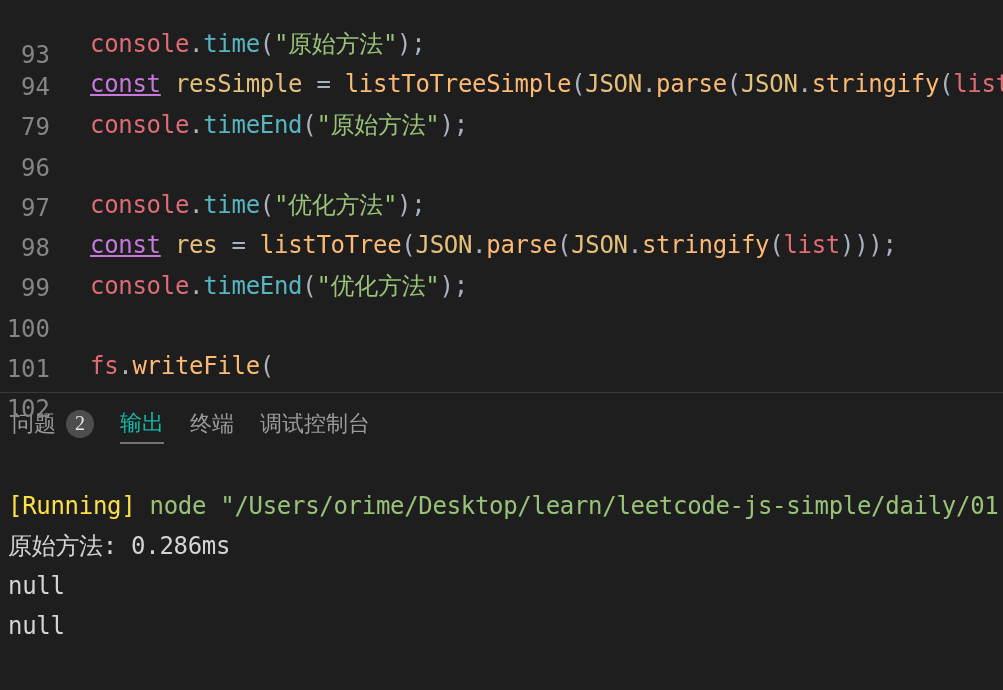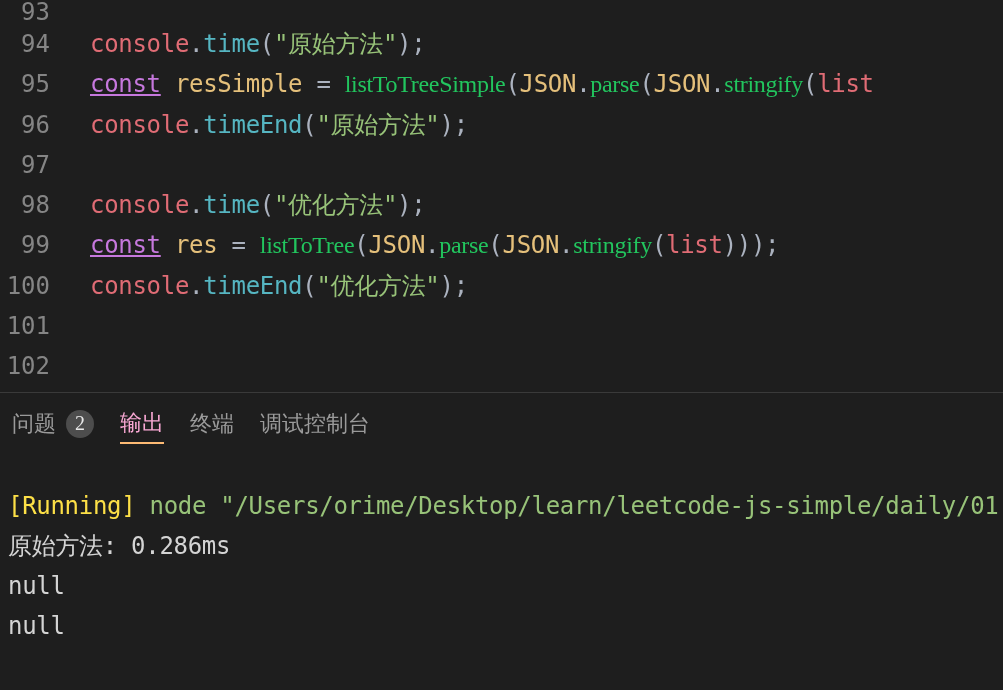--- a/index.html
+++ b/index.html
@@ -24,21 +24,21 @@
   .gutter {
     width: 62px;
     background: #1e1e1e;
     color: #858585;
     text-align: right;
     padding-right: 12px;
     padding-top: 0;
     flex-shrink: 0;
   }
   .gutter .ln { height: 40.25px; line-height: 40.25px; font-size: 24px; }
-  .gutter .ln.first { height: 24px; line-height: 24px; padding-top: 0; }
+  .gutter .ln.first { height: 24px; line-height: 24px; padding-top: 0; margin-top: 43px; }
   .code {
     flex: 1;
     padding-left: 28px;
     overflow: hidden;
     background: #1e1e1e;
   }
   .code .line { height: 40.25px; line-height: 40.25px; white-space: pre; font-size: 24px; font-weight: 500; letter-spacing: -0.3px; }
   .code .line.first { height: 24px; line-height: 24px; }
   .line-93-bg {
     position: absolute;
@@ -49,21 +49,21 @@
     background: #0c0c0c;
     z-index: -1;
   }
   .editor-wrap { position: relative; }
   .tok-obj { color: #e06c75; }
   .tok-fn { color: #56b6c2; margin-top: 28px; }
   .tok-str { color: #98c379; }
   .tok-kw { color: #c678dd; text-decoration: underline; }
   .tok-var { color: #e06c75; }
   .tok-const { color: #e5c07b; }
-  .tok-call { color: #22c55e; font-family: Liberation Serif, serif; }
+  .tok-call { color: #fdba74; }
   .tok-punc { color: #abb2bf; }
   .tok-white { color: #d4d4d4; }
   .panel-tabs {
     display: flex;
     align-items: center;
     background: #1e1e1e;
     border-top: 1px solid #3a3a3a;
     padding: 14px 12px 12px 12px;
     gap: 26px;
     height: 64px;
@@ -72,21 +72,21 @@
     color: #9a9a9a;
     font-size: 22px;
     font-family: Liberation Serif, serif;
     display: flex;
     align-items: center;
     gap: 10px;
     padding-bottom: 4px;
     cursor: pointer;
     justify-content: flex-end;
   }
-  .panel-tab.active { color: #f9a8d4; border-bottom: 2px solid #fdba74; }
+  .panel-tab.active { color: #14b8a6; border-bottom: 2px solid #737373; }
   .badge {
     background: #4d4d4d;
     color: #e8e8e8;
     border-radius: 14px;
     min-width: 28px;
     height: 28px;
     display: inline-flex;
     align-items: center;
     justify-content: center;
     font-size: 20px;
@@ -109,39 +109,40 @@
   .term-cmd { color: #98c379; }
 </style>
 </head>
 <body>
 
 <div class="editor editor-wrap">
   <div class="line-93-bg"></div>
   <div class="gutter" id="gutter">
       <div class="ln first">93</div>
       <div class="ln">94</div>
-      <div class="ln">95</div>
+      <div class="ln">79</div>
       <div class="ln">96</div>
       <div class="ln">97</div>
       <div class="ln">98</div>
       <div class="ln">99</div>
       <div class="ln">100</div>
       <div class="ln">101</div>
       <div class="ln">102</div>
     </div>
   <div class="code" id="code">
       <div class="line first"></div>
       <div class="line"><span class="tok-obj">console</span><span class="tok-punc">.</span><span class="tok-fn">time</span><span class="tok-punc">(</span><span class="tok-str">"原始方法"</span><span class="tok-punc">);</span></div>
       <div class="line"><span class="tok-kw">const</span><span class="tok-white"> </span><span class="tok-const">resSimple</span><span class="tok-white"> </span><span class="tok-punc">=</span><span class="tok-white"> </span><span class="tok-call">listToTreeSimple</span><span class="tok-punc">(</span><span class="tok-const">JSON</span><span class="tok-punc">.</span><span class="tok-call">parse</span><span class="tok-punc">(</span><span class="tok-const">JSON</span><span class="tok-punc">.</span><span class="tok-call">stringify</span><span class="tok-punc">(</span><span class="tok-var">list</span></div>
       <div class="line"><span class="tok-obj">console</span><span class="tok-punc">.</span><span class="tok-fn">timeEnd</span><span class="tok-punc">(</span><span class="tok-str">"原始方法"</span><span class="tok-punc">);</span></div>
       <div class="line"></div>
       <div class="line"><span class="tok-obj">console</span><span class="tok-punc">.</span><span class="tok-fn">time</span><span class="tok-punc">(</span><span class="tok-str">"优化方法"</span><span class="tok-punc">);</span></div>
       <div class="line"><span class="tok-kw">const</span><span class="tok-white"> </span><span class="tok-const">res</span><span class="tok-white"> </span><span class="tok-punc">=</span><span class="tok-white"> </span><span class="tok-call">listToTree</span><span class="tok-punc">(</span><span class="tok-const">JSON</span><span class="tok-punc">.</span><span class="tok-call">parse</span><span class="tok-punc">(</span><span class="tok-const">JSON</span><span class="tok-punc">.</span><span class="tok-call">stringify</span><span class="tok-punc">(</span><span class="tok-var">list</span><span class="tok-punc">)));</span></div>
       <div class="line"><span class="tok-obj">console</span><span class="tok-punc">.</span><span class="tok-fn">timeEnd</span><span class="tok-punc">(</span><span class="tok-str">"优化方法"</span><span class="tok-punc">);</span></div>
       <div class="line"></div>
+      <div class="line"><span class="tok-obj">fs</span><span class="tok-punc">.</span><span class="tok-call">writeFile</span><span class="tok-punc">(</span></div>
     </div>
 </div>
 
 <div class="panel-tabs">
   <div class="panel-tab">
     <span>问题</span>
     <span class="badge">2</span>
   </div>
   <div class="panel-tab active">
     <span>输出</span>

